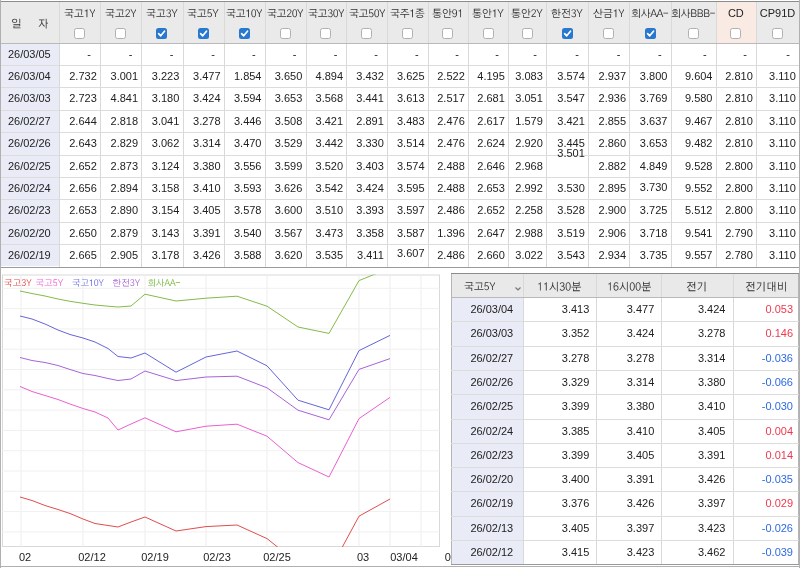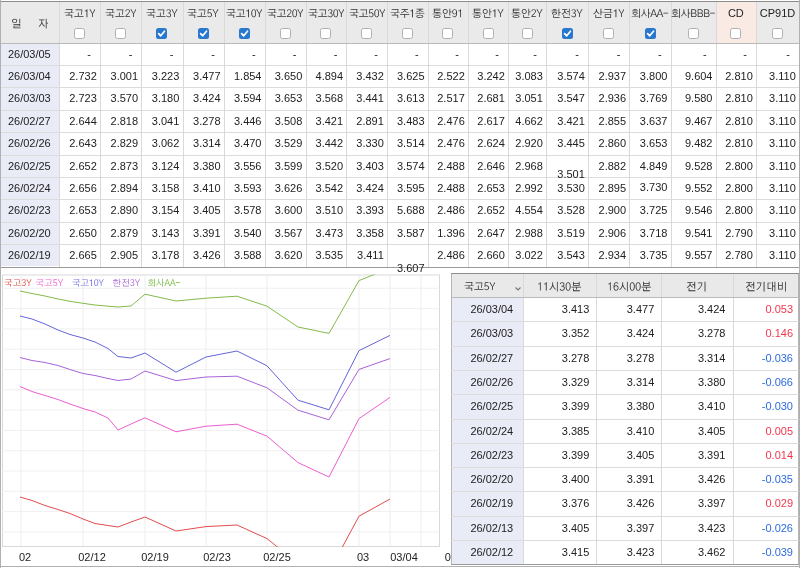--- a/index.html
+++ b/index.html
@@ -164,31 +164,31 @@
 <div class="abs nm" style="left:58.7px;top:65.99px;width:38.1px;height:21.4px;line-height:21.4px">2.732</div>
 <div class="abs nm" style="left:100.0px;top:65.99px;width:38.1px;height:21.4px;line-height:21.4px">3.001</div>
 <div class="abs nm" style="left:141.3px;top:65.99px;width:38.0px;height:21.4px;line-height:21.4px">3.223</div>
 <div class="abs nm" style="left:182.5px;top:65.99px;width:38.1px;height:21.4px;line-height:21.4px">3.477</div>
 <div class="abs nm" style="left:223.8px;top:65.99px;width:37.7px;height:21.4px;line-height:21.4px">1.854</div>
 <div class="abs nm" style="left:264.7px;top:65.99px;width:37.6px;height:21.4px;line-height:21.4px">3.650</div>
 <div class="abs nm" style="left:305.5px;top:65.99px;width:37.6px;height:21.4px;line-height:21.4px">4.894</div>
 <div class="abs nm" style="left:346.3px;top:65.99px;width:37.5px;height:21.4px;line-height:21.4px">3.432</div>
 <div class="abs nm" style="left:387.0px;top:65.99px;width:37.5px;height:21.4px;line-height:21.4px">3.625</div>
 <div class="abs nm" style="left:427.7px;top:65.99px;width:37.1px;height:21.4px;line-height:21.4px">2.522</div>
-<div class="abs nm" style="left:468.0px;top:65.99px;width:36.8px;height:21.4px;line-height:21.4px">3.242</div>
+<div class="abs nm" style="left:468.0px;top:65.99px;width:36.8px;height:21.4px;line-height:21.4px">4.195</div>
 <div class="abs nm" style="left:508.0px;top:65.99px;width:34.8px;height:21.4px;line-height:21.4px">3.083</div>
 <div class="abs nm" style="left:546.0px;top:65.99px;width:38.8px;height:21.4px;line-height:21.4px">3.574</div>
 <div class="abs nm" style="left:588.0px;top:65.99px;width:38.1px;height:21.4px;line-height:21.4px">2.937</div>
 <div class="abs nm" style="left:629.3px;top:65.99px;width:38.1px;height:21.4px;line-height:21.4px">3.800</div>
 <div class="abs nm" style="left:670.6px;top:65.99px;width:41.9px;height:21.4px;line-height:21.4px">9.604</div>
 <div class="abs nm" style="left:715.7px;top:65.99px;width:37.1px;height:21.4px;line-height:21.4px">2.810</div>
 <div class="abs nm" style="left:756.0px;top:65.99px;width:39.8px;height:21.4px;line-height:21.4px">3.110</div>
 <div class="abs dt" style="left:0;top:88.38px;width:58.7px;height:21.4px;line-height:21.4px">26/03/03</div>
 <div class="abs nm" style="left:58.7px;top:88.38px;width:38.1px;height:21.4px;line-height:21.4px">2.723</div>
-<div class="abs nm" style="left:100.0px;top:88.38px;width:38.1px;height:21.4px;line-height:21.4px">3.570</div>
+<div class="abs nm" style="left:100.0px;top:88.38px;width:38.1px;height:21.4px;line-height:21.4px">4.841</div>
 <div class="abs nm" style="left:141.3px;top:88.38px;width:38.0px;height:21.4px;line-height:21.4px">3.180</div>
 <div class="abs nm" style="left:182.5px;top:88.38px;width:38.1px;height:21.4px;line-height:21.4px">3.424</div>
 <div class="abs nm" style="left:223.8px;top:88.38px;width:37.7px;height:21.4px;line-height:21.4px">3.594</div>
 <div class="abs nm" style="left:264.7px;top:88.38px;width:37.6px;height:21.4px;line-height:21.4px">3.653</div>
 <div class="abs nm" style="left:305.5px;top:88.38px;width:37.6px;height:21.4px;line-height:21.4px">3.568</div>
 <div class="abs nm" style="left:346.3px;top:88.38px;width:37.5px;height:21.4px;line-height:21.4px">3.441</div>
 <div class="abs nm" style="left:387.0px;top:88.38px;width:37.5px;height:21.4px;line-height:21.4px">3.613</div>
 <div class="abs nm" style="left:427.7px;top:88.38px;width:37.1px;height:21.4px;line-height:21.4px">2.517</div>
 <div class="abs nm" style="left:468.0px;top:88.38px;width:36.8px;height:21.4px;line-height:21.4px">2.681</div>
 <div class="abs nm" style="left:508.0px;top:88.38px;width:34.8px;height:21.4px;line-height:21.4px">3.051</div>
@@ -203,21 +203,21 @@
 <div class="abs nm" style="left:100.0px;top:110.77px;width:38.1px;height:21.4px;line-height:21.4px">2.818</div>
 <div class="abs nm" style="left:141.3px;top:110.77px;width:38.0px;height:21.4px;line-height:21.4px">3.041</div>
 <div class="abs nm" style="left:182.5px;top:110.77px;width:38.1px;height:21.4px;line-height:21.4px">3.278</div>
 <div class="abs nm" style="left:223.8px;top:110.77px;width:37.7px;height:21.4px;line-height:21.4px">3.446</div>
 <div class="abs nm" style="left:264.7px;top:110.77px;width:37.6px;height:21.4px;line-height:21.4px">3.508</div>
 <div class="abs nm" style="left:305.5px;top:110.77px;width:37.6px;height:21.4px;line-height:21.4px">3.421</div>
 <div class="abs nm" style="left:346.3px;top:110.77px;width:37.5px;height:21.4px;line-height:21.4px">2.891</div>
 <div class="abs nm" style="left:387.0px;top:110.77px;width:37.5px;height:21.4px;line-height:21.4px">3.483</div>
 <div class="abs nm" style="left:427.7px;top:110.77px;width:37.1px;height:21.4px;line-height:21.4px">2.476</div>
 <div class="abs nm" style="left:468.0px;top:110.77px;width:36.8px;height:21.4px;line-height:21.4px">2.617</div>
-<div class="abs nm" style="left:508.0px;top:110.77px;width:34.8px;height:21.4px;line-height:21.4px">4.662</div>
+<div class="abs nm" style="left:508.0px;top:110.77px;width:34.8px;height:21.4px;line-height:21.4px">1.579</div>
 <div class="abs nm" style="left:546.0px;top:110.77px;width:38.8px;height:21.4px;line-height:21.4px">3.421</div>
 <div class="abs nm" style="left:588.0px;top:110.77px;width:38.1px;height:21.4px;line-height:21.4px">2.855</div>
 <div class="abs nm" style="left:629.3px;top:110.77px;width:38.1px;height:21.4px;line-height:21.4px">3.637</div>
 <div class="abs nm" style="left:670.6px;top:110.77px;width:41.9px;height:21.4px;line-height:21.4px">9.467</div>
 <div class="abs nm" style="left:715.7px;top:110.77px;width:37.1px;height:21.4px;line-height:21.4px">2.810</div>
 <div class="abs nm" style="left:756.0px;top:110.77px;width:39.8px;height:21.4px;line-height:21.4px">3.110</div>
 <div class="abs dt" style="left:0;top:133.16px;width:58.7px;height:21.4px;line-height:21.4px">26/02/26</div>
 <div class="abs nm" style="left:58.7px;top:133.16px;width:38.1px;height:21.4px;line-height:21.4px">2.643</div>
 <div class="abs nm" style="left:100.0px;top:133.16px;width:38.1px;height:21.4px;line-height:21.4px">2.829</div>
 <div class="abs nm" style="left:141.3px;top:133.16px;width:38.0px;height:21.4px;line-height:21.4px">3.062</div>
@@ -242,21 +242,21 @@
 <div class="abs nm" style="left:141.3px;top:155.55px;width:38.0px;height:21.4px;line-height:21.4px">3.124</div>
 <div class="abs nm" style="left:182.5px;top:155.55px;width:38.1px;height:21.4px;line-height:21.4px">3.380</div>
 <div class="abs nm" style="left:223.8px;top:155.55px;width:37.7px;height:21.4px;line-height:21.4px">3.556</div>
 <div class="abs nm" style="left:264.7px;top:155.55px;width:37.6px;height:21.4px;line-height:21.4px">3.599</div>
 <div class="abs nm" style="left:305.5px;top:155.55px;width:37.6px;height:21.4px;line-height:21.4px">3.520</div>
 <div class="abs nm" style="left:346.3px;top:155.55px;width:37.5px;height:21.4px;line-height:21.4px">3.403</div>
 <div class="abs nm" style="left:387.0px;top:155.55px;width:37.5px;height:21.4px;line-height:21.4px">3.574</div>
 <div class="abs nm" style="left:427.7px;top:155.55px;width:37.1px;height:21.4px;line-height:21.4px">2.488</div>
 <div class="abs nm" style="left:468.0px;top:155.55px;width:36.8px;height:21.4px;line-height:21.4px">2.646</div>
 <div class="abs nm" style="left:508.0px;top:155.55px;width:34.8px;height:21.4px;line-height:21.4px">2.968</div>
-<div class="abs nm" style="left:546.0px;top:164px;width:38.8px;height:21.4px;line-height:21.4px">3.501</div>
+<div class="abs nm" style="left:546.0px;top:143px;width:38.8px;height:21.4px;line-height:21.4px">3.501</div>
 <div class="abs nm" style="left:588.0px;top:155.55px;width:38.1px;height:21.4px;line-height:21.4px">2.882</div>
 <div class="abs nm" style="left:629.3px;top:155.55px;width:38.1px;height:21.4px;line-height:21.4px">4.849</div>
 <div class="abs nm" style="left:670.6px;top:155.55px;width:41.9px;height:21.4px;line-height:21.4px">9.528</div>
 <div class="abs nm" style="left:715.7px;top:155.55px;width:37.1px;height:21.4px;line-height:21.4px">2.800</div>
 <div class="abs nm" style="left:756.0px;top:155.55px;width:39.8px;height:21.4px;line-height:21.4px">3.110</div>
 <div class="abs dt" style="left:0;top:177.94px;width:58.7px;height:21.4px;line-height:21.4px">26/02/24</div>
 <div class="abs nm" style="left:58.7px;top:177.94px;width:38.1px;height:21.4px;line-height:21.4px">2.656</div>
 <div class="abs nm" style="left:100.0px;top:177.94px;width:38.1px;height:21.4px;line-height:21.4px">2.894</div>
 <div class="abs nm" style="left:141.3px;top:177.94px;width:38.0px;height:21.4px;line-height:21.4px">3.158</div>
 <div class="abs nm" style="left:182.5px;top:177.94px;width:38.1px;height:21.4px;line-height:21.4px">3.410</div>
@@ -276,28 +276,28 @@
 <div class="abs nm" style="left:756.0px;top:177.94px;width:39.8px;height:21.4px;line-height:21.4px">3.110</div>
 <div class="abs dt" style="left:0;top:200.33px;width:58.7px;height:21.4px;line-height:21.4px">26/02/23</div>
 <div class="abs nm" style="left:58.7px;top:200.33px;width:38.1px;height:21.4px;line-height:21.4px">2.653</div>
 <div class="abs nm" style="left:100.0px;top:200.33px;width:38.1px;height:21.4px;line-height:21.4px">2.890</div>
 <div class="abs nm" style="left:141.3px;top:200.33px;width:38.0px;height:21.4px;line-height:21.4px">3.154</div>
 <div class="abs nm" style="left:182.5px;top:200.33px;width:38.1px;height:21.4px;line-height:21.4px">3.405</div>
 <div class="abs nm" style="left:223.8px;top:200.33px;width:37.7px;height:21.4px;line-height:21.4px">3.578</div>
 <div class="abs nm" style="left:264.7px;top:200.33px;width:37.6px;height:21.4px;line-height:21.4px">3.600</div>
 <div class="abs nm" style="left:305.5px;top:200.33px;width:37.6px;height:21.4px;line-height:21.4px">3.510</div>
 <div class="abs nm" style="left:346.3px;top:200.33px;width:37.5px;height:21.4px;line-height:21.4px">3.393</div>
-<div class="abs nm" style="left:387.0px;top:200.33px;width:37.5px;height:21.4px;line-height:21.4px">5.688</div>
+<div class="abs nm" style="left:387.0px;top:200.33px;width:37.5px;height:21.4px;line-height:21.4px">3.597</div>
 <div class="abs nm" style="left:427.7px;top:200.33px;width:37.1px;height:21.4px;line-height:21.4px">2.486</div>
 <div class="abs nm" style="left:468.0px;top:200.33px;width:36.8px;height:21.4px;line-height:21.4px">2.652</div>
-<div class="abs nm" style="left:508.0px;top:200.33px;width:34.8px;height:21.4px;line-height:21.4px">4.554</div>
+<div class="abs nm" style="left:508.0px;top:200.33px;width:34.8px;height:21.4px;line-height:21.4px">2.258</div>
 <div class="abs nm" style="left:546.0px;top:200.33px;width:38.8px;height:21.4px;line-height:21.4px">3.528</div>
 <div class="abs nm" style="left:588.0px;top:200.33px;width:38.1px;height:21.4px;line-height:21.4px">2.900</div>
 <div class="abs nm" style="left:629.3px;top:200.33px;width:38.1px;height:21.4px;line-height:21.4px">3.725</div>
-<div class="abs nm" style="left:670.6px;top:200.33px;width:41.9px;height:21.4px;line-height:21.4px">9.546</div>
+<div class="abs nm" style="left:670.6px;top:200.33px;width:41.9px;height:21.4px;line-height:21.4px">5.512</div>
 <div class="abs nm" style="left:715.7px;top:200.33px;width:37.1px;height:21.4px;line-height:21.4px">2.800</div>
 <div class="abs nm" style="left:756.0px;top:200.33px;width:39.8px;height:21.4px;line-height:21.4px">3.110</div>
 <div class="abs dt" style="left:0;top:222.72px;width:58.7px;height:21.4px;line-height:21.4px">26/02/20</div>
 <div class="abs nm" style="left:58.7px;top:222.72px;width:38.1px;height:21.4px;line-height:21.4px">2.650</div>
 <div class="abs nm" style="left:100.0px;top:222.72px;width:38.1px;height:21.4px;line-height:21.4px">2.879</div>
 <div class="abs nm" style="left:141.3px;top:222.72px;width:38.0px;height:21.4px;line-height:21.4px">3.143</div>
 <div class="abs nm" style="left:182.5px;top:222.72px;width:38.1px;height:21.4px;line-height:21.4px">3.391</div>
 <div class="abs nm" style="left:223.8px;top:222.72px;width:37.7px;height:21.4px;line-height:21.4px">3.540</div>
 <div class="abs nm" style="left:264.7px;top:222.72px;width:37.6px;height:21.4px;line-height:21.4px">3.567</div>
 <div class="abs nm" style="left:305.5px;top:222.72px;width:37.6px;height:21.4px;line-height:21.4px">3.473</div>
@@ -314,21 +314,21 @@
 <div class="abs nm" style="left:756.0px;top:222.72px;width:39.8px;height:21.4px;line-height:21.4px">3.110</div>
 <div class="abs dt" style="left:0;top:245.11px;width:58.7px;height:21.4px;line-height:21.4px">26/02/19</div>
 <div class="abs nm" style="left:58.7px;top:245.11px;width:38.1px;height:21.4px;line-height:21.4px">2.665</div>
 <div class="abs nm" style="left:100.0px;top:245.11px;width:38.1px;height:21.4px;line-height:21.4px">2.905</div>
 <div class="abs nm" style="left:141.3px;top:245.11px;width:38.0px;height:21.4px;line-height:21.4px">3.178</div>
 <div class="abs nm" style="left:182.5px;top:245.11px;width:38.1px;height:21.4px;line-height:21.4px">3.426</div>
 <div class="abs nm" style="left:223.8px;top:245.11px;width:37.7px;height:21.4px;line-height:21.4px">3.588</div>
 <div class="abs nm" style="left:264.7px;top:245.11px;width:37.6px;height:21.4px;line-height:21.4px">3.620</div>
 <div class="abs nm" style="left:305.5px;top:245.11px;width:37.6px;height:21.4px;line-height:21.4px">3.535</div>
 <div class="abs nm" style="left:346.3px;top:245.11px;width:37.5px;height:21.4px;line-height:21.4px">3.411</div>
-<div class="abs nm" style="left:387.0px;top:258px;width:37.5px;height:21.4px;line-height:21.4px">3.607</div>
+<div class="abs nm" style="left:387.0px;top:243px;width:37.5px;height:21.4px;line-height:21.4px">3.607</div>
 <div class="abs nm" style="left:427.7px;top:245.11px;width:37.1px;height:21.4px;line-height:21.4px">2.486</div>
 <div class="abs nm" style="left:468.0px;top:245.11px;width:36.8px;height:21.4px;line-height:21.4px">2.660</div>
 <div class="abs nm" style="left:508.0px;top:245.11px;width:34.8px;height:21.4px;line-height:21.4px">3.022</div>
 <div class="abs nm" style="left:546.0px;top:245.11px;width:38.8px;height:21.4px;line-height:21.4px">3.543</div>
 <div class="abs nm" style="left:588.0px;top:245.11px;width:38.1px;height:21.4px;line-height:21.4px">2.934</div>
 <div class="abs nm" style="left:629.3px;top:245.11px;width:38.1px;height:21.4px;line-height:21.4px">3.735</div>
 <div class="abs nm" style="left:670.6px;top:245.11px;width:41.9px;height:21.4px;line-height:21.4px">9.557</div>
 <div class="abs nm" style="left:715.7px;top:245.11px;width:37.1px;height:21.4px;line-height:21.4px">2.780</div>
 <div class="abs nm" style="left:756.0px;top:245.11px;width:39.8px;height:21.4px;line-height:21.4px">3.110</div>
 </div>
@@ -461,21 +461,21 @@
 <div class="abs nm" style="left:282px;top:97.9px;width:60.5px;height:23.3px;line-height:23.3px;color:#2e6ae0">-0.066</div>
 <div class="abs dt" style="left:5.3px;top:122.2px;width:72px;height:23.3px;line-height:23.3px">26/02/25</div>
 <div class="abs nm" style="left:72px;top:122.2px;width:66.8px;height:23.3px;line-height:23.3px">3.399</div>
 <div class="abs nm" style="left:145.75px;top:122.2px;width:58.0px;height:23.3px;line-height:23.3px">3.380</div>
 <div class="abs nm" style="left:210.75px;top:122.2px;width:64.2px;height:23.3px;line-height:23.3px">3.410</div>
 <div class="abs nm" style="left:282px;top:122.2px;width:60.5px;height:23.3px;line-height:23.3px;color:#2e6ae0">-0.030</div>
 <div class="abs dt" style="left:5.3px;top:146.5px;width:72px;height:23.3px;line-height:23.3px">26/02/24</div>
 <div class="abs nm" style="left:72px;top:146.5px;width:66.8px;height:23.3px;line-height:23.3px">3.385</div>
 <div class="abs nm" style="left:145.75px;top:146.5px;width:58.0px;height:23.3px;line-height:23.3px">3.410</div>
 <div class="abs nm" style="left:210.75px;top:146.5px;width:64.2px;height:23.3px;line-height:23.3px">3.405</div>
-<div class="abs nm" style="left:282px;top:146.5px;width:60.5px;height:23.3px;line-height:23.3px;color:#f0384e">0.005</div>
+<div class="abs nm" style="left:282px;top:146.5px;width:60.5px;height:23.3px;line-height:23.3px;color:#f0384e">0.004</div>
 <div class="abs dt" style="left:5.3px;top:170.8px;width:72px;height:23.3px;line-height:23.3px">26/02/23</div>
 <div class="abs nm" style="left:72px;top:170.8px;width:66.8px;height:23.3px;line-height:23.3px">3.399</div>
 <div class="abs nm" style="left:145.75px;top:170.8px;width:58.0px;height:23.3px;line-height:23.3px">3.405</div>
 <div class="abs nm" style="left:210.75px;top:170.8px;width:64.2px;height:23.3px;line-height:23.3px">3.391</div>
 <div class="abs nm" style="left:282px;top:170.8px;width:60.5px;height:23.3px;line-height:23.3px;color:#f0384e">0.014</div>
 <div class="abs dt" style="left:5.3px;top:195.1px;width:72px;height:23.3px;line-height:23.3px">26/02/20</div>
 <div class="abs nm" style="left:72px;top:195.1px;width:66.8px;height:23.3px;line-height:23.3px">3.400</div>
 <div class="abs nm" style="left:145.75px;top:195.1px;width:58.0px;height:23.3px;line-height:23.3px">3.391</div>
 <div class="abs nm" style="left:210.75px;top:195.1px;width:64.2px;height:23.3px;line-height:23.3px">3.426</div>
 <div class="abs nm" style="left:282px;top:195.1px;width:60.5px;height:23.3px;line-height:23.3px;color:#2e6ae0">-0.035</div>

